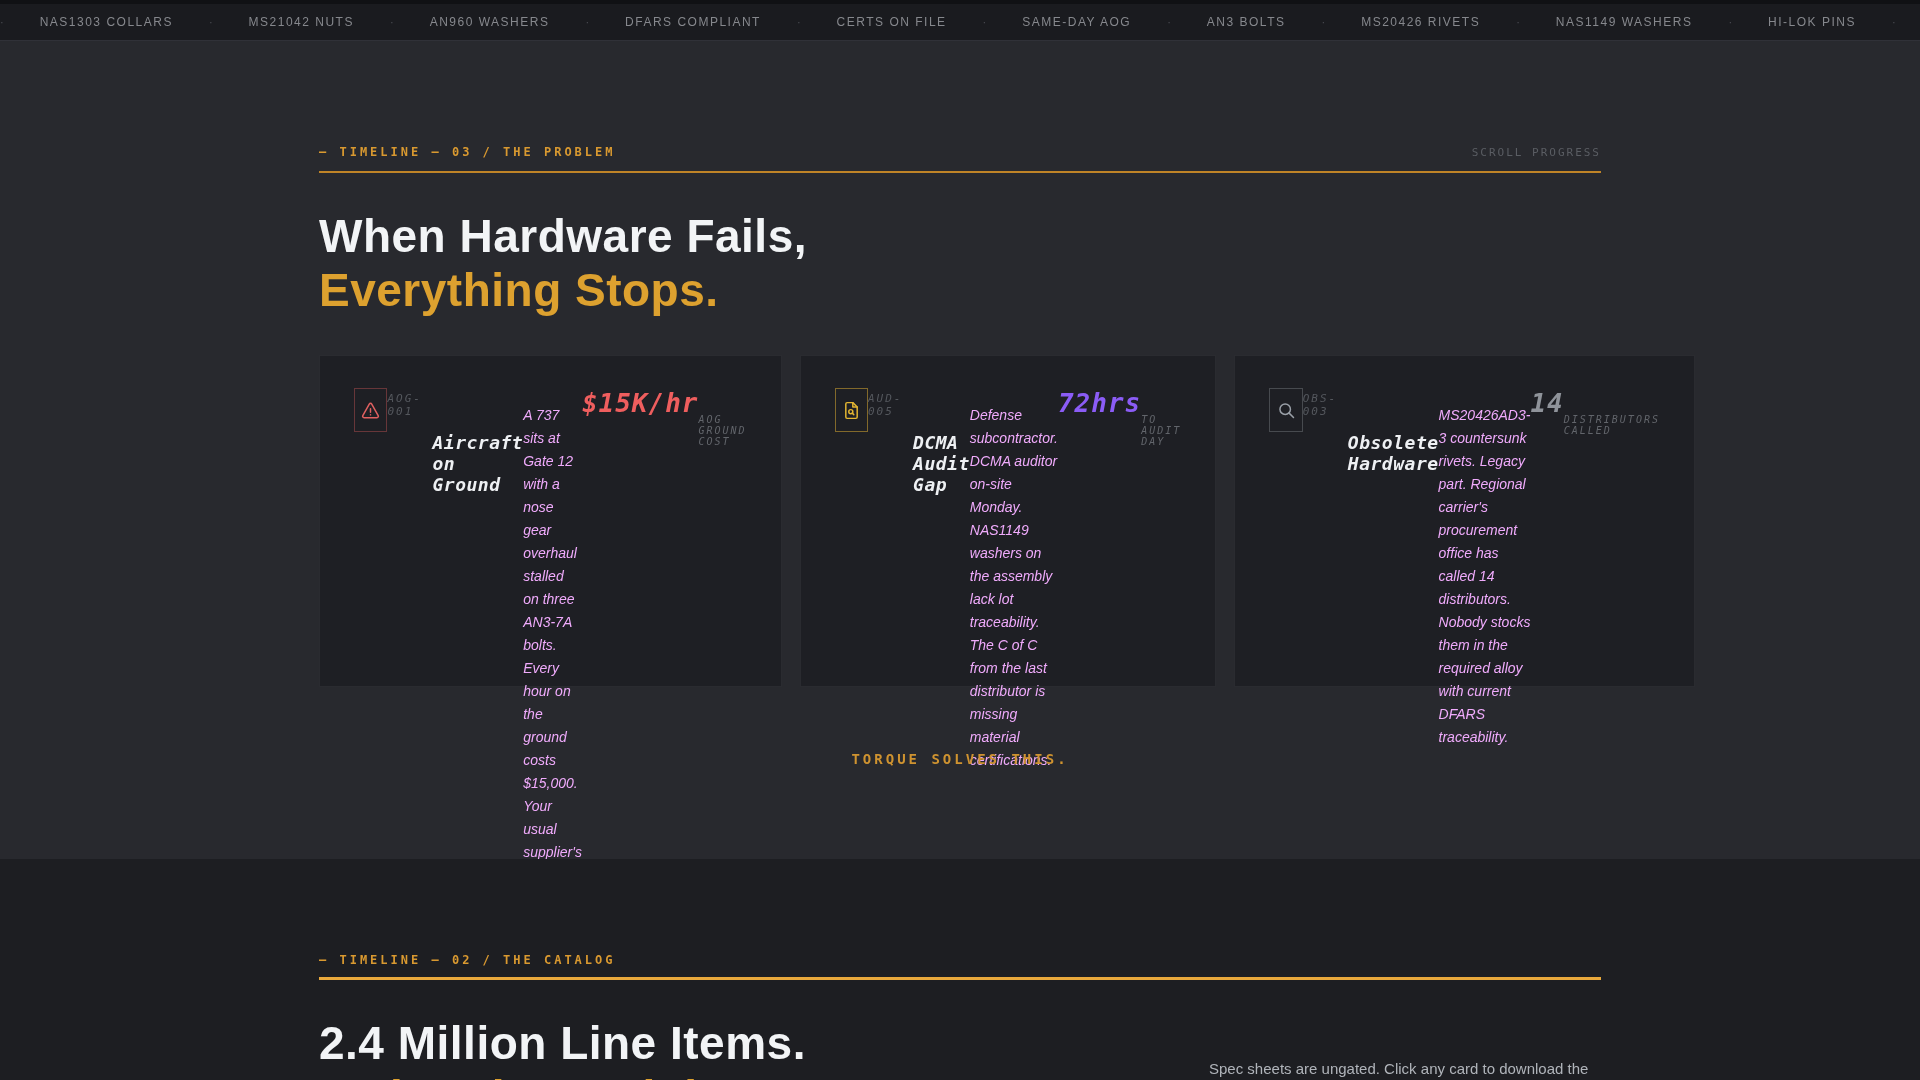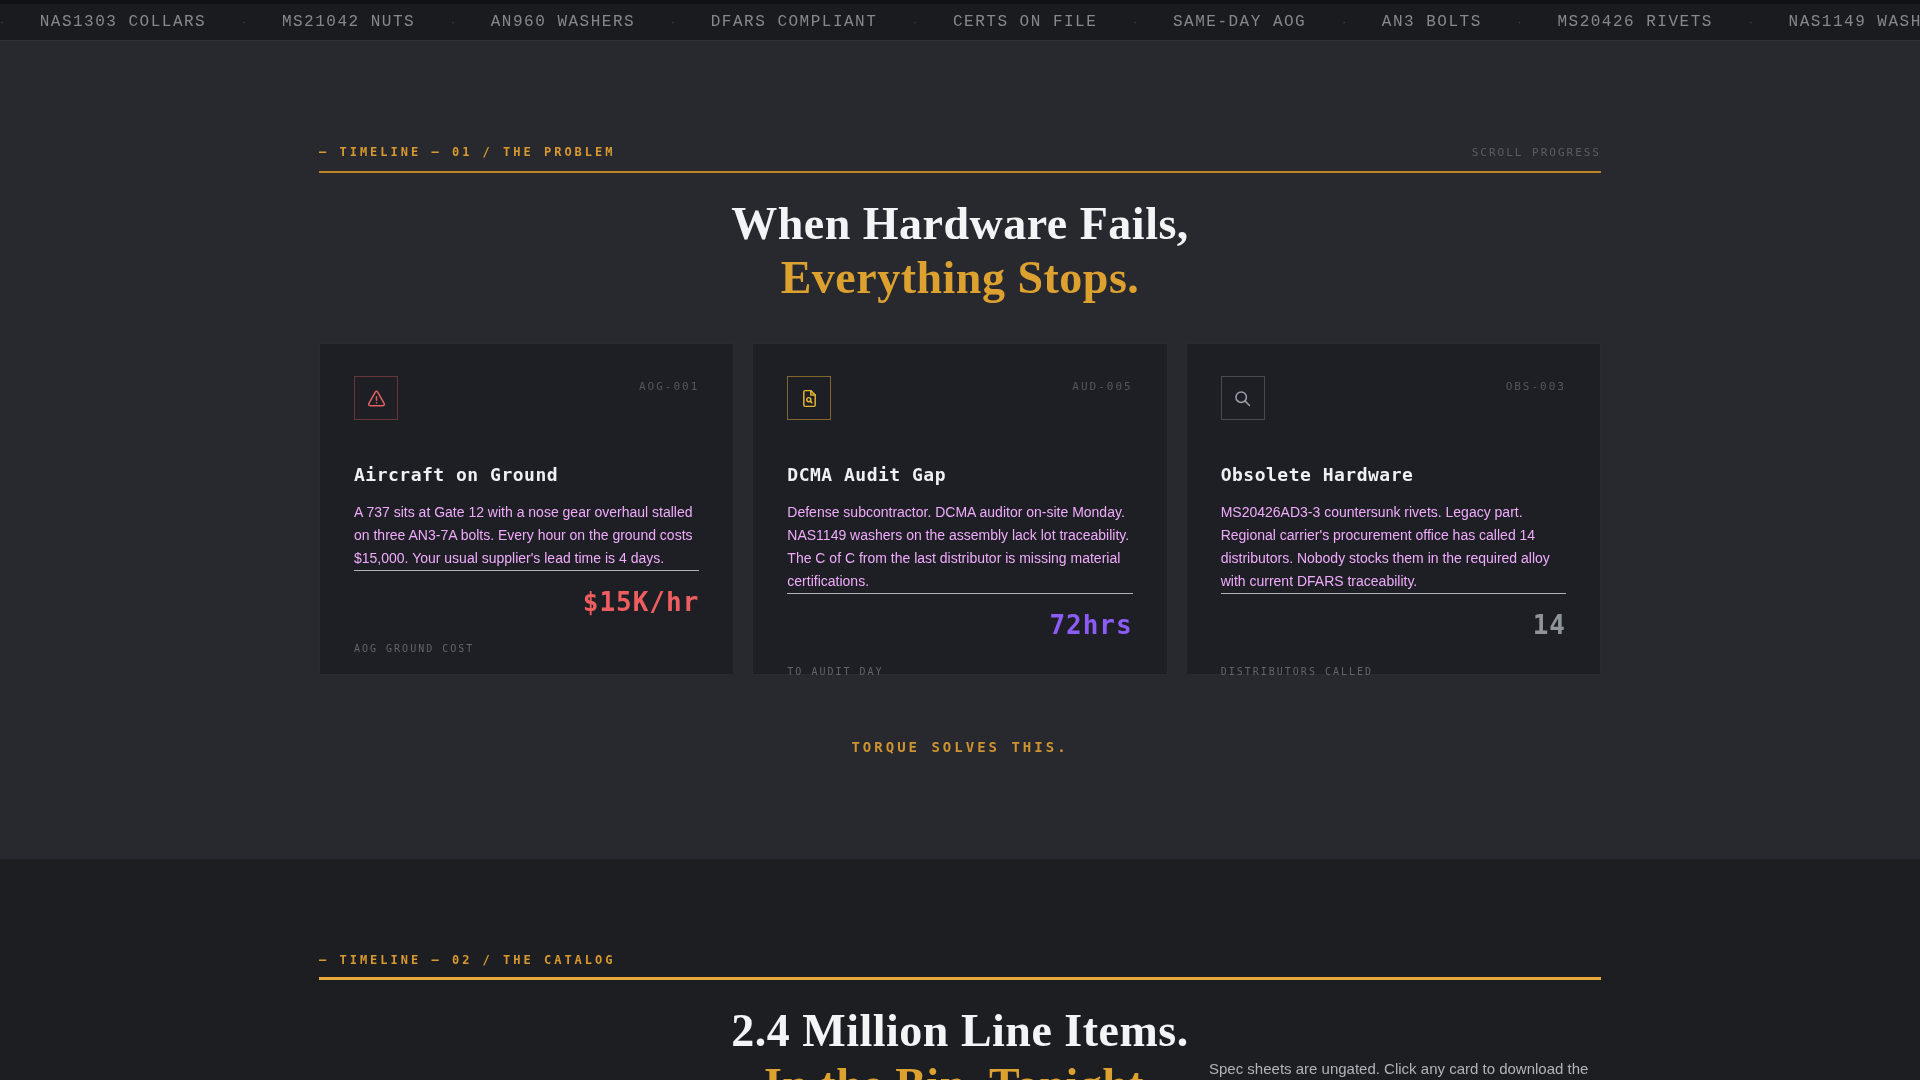--- a/index.html
+++ b/index.html
@@ -13,22 +13,22 @@
 
   
   .ticker {
     height:41px; background:#1a1b1f;
     border-top:4px solid #101114;
     border-bottom:1px solid #303138;
     display:flex; align-items:center;
     overflow:hidden; white-space:nowrap;
   }
   .tick-item {
-    font-family:Liberation Mono, monospace;
-    font-size:16px; letter-spacing:1.5px;
+    font-family:Liberation Sans, sans-serif;
+    font-size:12px; letter-spacing:1.5px;
     color:#86888d; padding:0 36px; flex:0 0 auto;
   }
   .tick-sep { color:#4c4e54; font-size:11px; flex:0 0 auto; }
 
   
   .container { width:1282px; margin:0 auto; }
   .section-problem { height:818px; padding-top:104px; }
   .section-catalog { background:#1d1e22; height:400px; padding-top:94px; position:relative; }
 
   .section-head { display:flex; justify-content:space-between; align-items:baseline; }
@@ -37,36 +37,35 @@
     font-size:12px; font-weight:700; letter-spacing:3px; color:#d99930;
   }
   .scroll-label {
     font-family:"DejaVu Sans Mono",monospace;
     font-size:11px; letter-spacing:2px; color:#5a5d63;
   }
   .rule-1 { height:2px; background:#c08427; margin-top:12px; }
   .rule-2 { height:3px; background:#e9a93c; margin-top:10px; }
 
   .big-heading {
-    margin-top:24px;
-    font-family:Liberation Serif, serif;
+    margin-top:36px;
+    font-family:Liberation Sans, sans-serif;
     font-weight:700; font-size:46px; line-height:54px; letter-spacing:0.5px;
     color:#f2f4f6;
-    text-align:center;
   }
   .big-heading .accent-line { color:#dda12f; display:block; }
   .heading-line { display:block; }
 
   
   .cards { display:flex; gap:18px; margin-top:38px; }
   .card {
     flex:1; height:332px; background:#1e1f24;
     border:1px solid rgba(255,255,255,0.055);
     padding:32px 34px 24px 34px;
-    display:flex; flex-direction:column;
+    display:flex; flex-direction:row;font-style:italic;
   }
   .card-top { display:flex; justify-content:space-between; align-items:flex-start; }
   .icon-box {
     width:44px; height:44px; display:flex; align-items:center; justify-content:center;
   }
   .icon-box svg { width:21px; height:21px; }
   .acc-red  .icon-box { border:1px solid rgba(224,92,92,0.38); color:#e06060; }
   .acc-amber .icon-box { border:1px solid rgba(229,180,50,0.5); color:#e3b532; }
   .acc-gray .icon-box { border:1px solid rgba(160,165,172,0.32); color:#9aa0a8; }
   .card-id {
@@ -132,21 +131,21 @@
   <span class="tick-sep">·</span>
   <span class="tick-item">HI-LOK PINS</span>
   <span class="tick-sep">·</span>
   <span class="tick-item">CHERRY LOCKBOLTS</span>
 
 </div>
 
 <div class="section-problem">
   <div class="container">
     <div class="section-head">
-      <div class="timeline-label mono">— TIMELINE — 01 / THE PROBLEM</div>
+      <div class="timeline-label mono">— TIMELINE — 03 / THE PROBLEM</div>
       <div class="scroll-label mono">SCROLL PROGRESS</div>
     </div>
     <div class="rule-1"></div>
 
     <h1 class="big-heading">
       <span class="heading-line">When Hardware Fails,</span>
       <span class="accent-line">Everything Stops.</span>
     </h1>
 
     <div class="cards">

